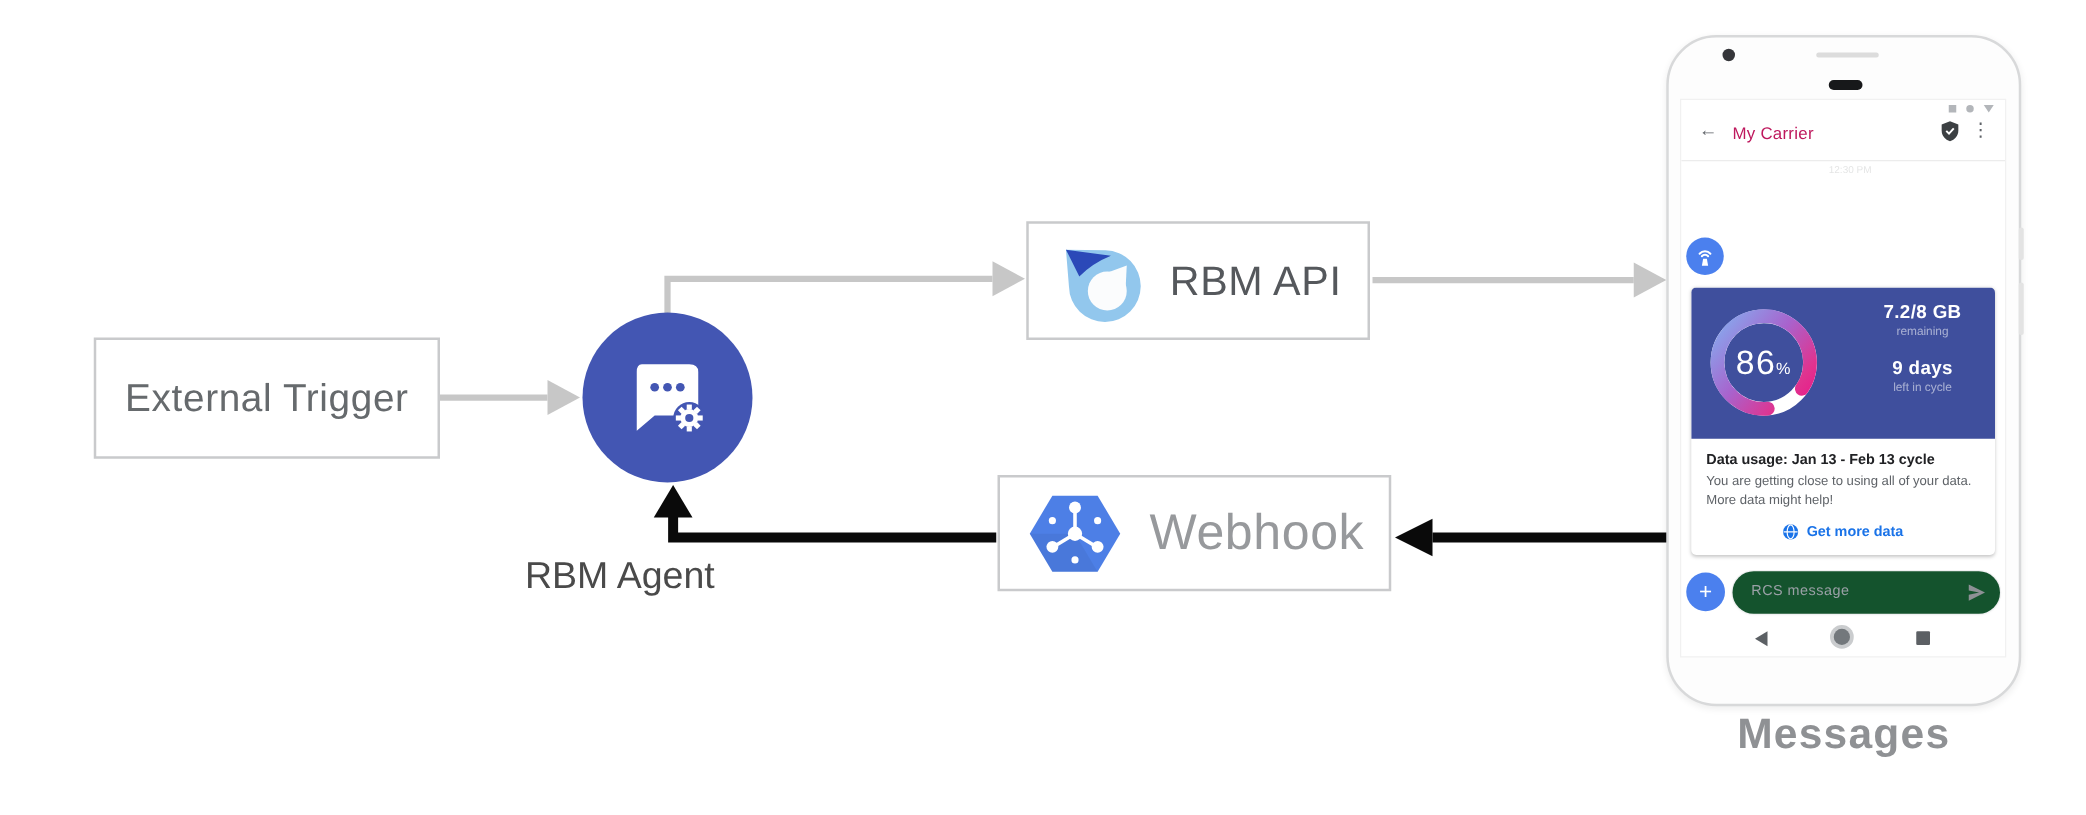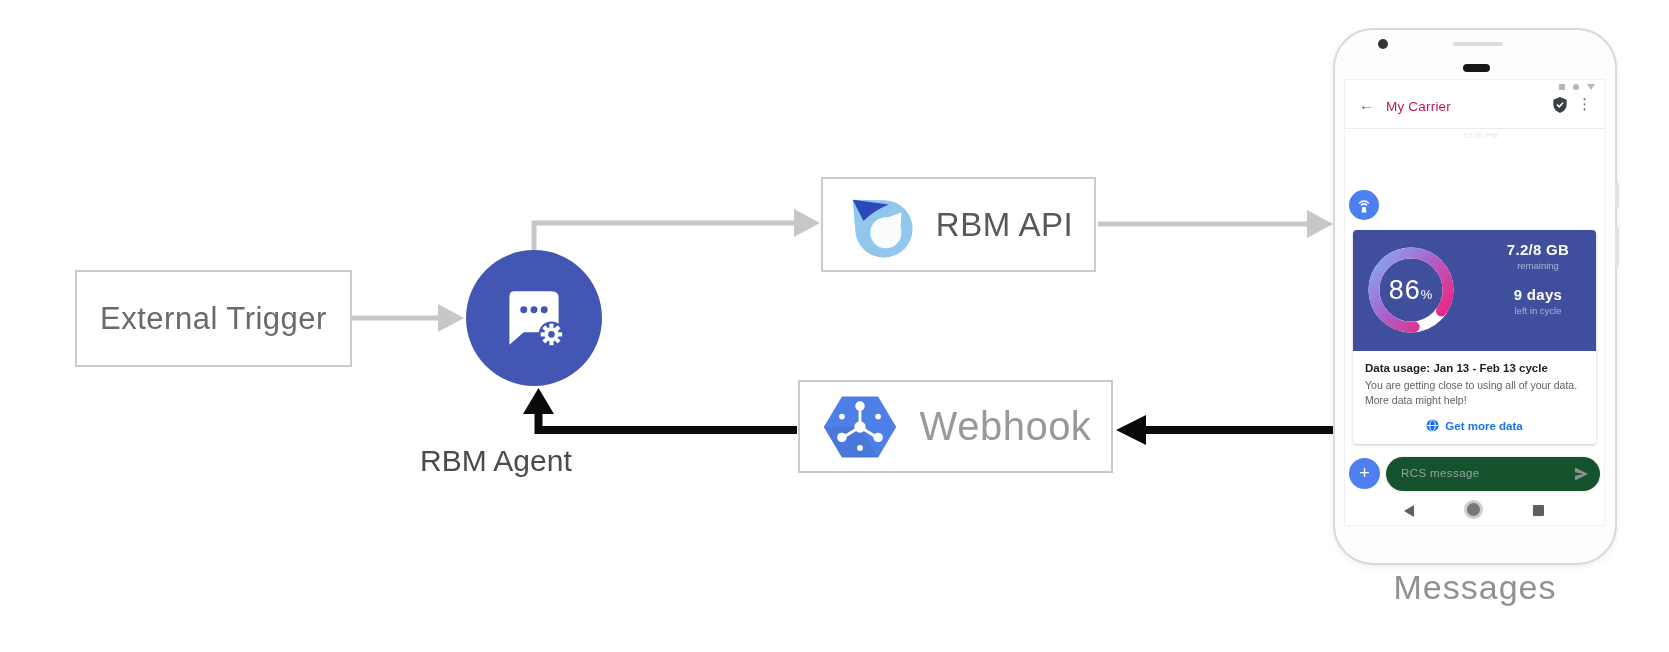--- a/index.html
+++ b/index.html
@@ -15,21 +15,21 @@
   .rbm-api{left:821px;top:177px;width:275px;height:95px;gap:20px;}
   .rbm-api span{font-size:33px;font-weight:300;color:#55585c;letter-spacing:.5px;}
   .webhook{left:798px;top:380px;width:315px;height:93px;gap:20px;}
   .webhook span{font-size:40px;font-weight:300;color:#97999c;letter-spacing:.5px;}
 
   .agent-circle{position:absolute;z-index:1;left:466px;top:250px;width:136px;height:136px;
                 border-radius:50%;background:#4356b3;display:flex;align-items:center;justify-content:center;}
   .agent-label{position:absolute;z-index:1;left:420px;top:444px;width:228px;text-align:left;
                font-size:30px;font-weight:300;color:#4a4a4a;}
   .messages-caption{position:absolute;z-index:1;left:1333px;top:568px;width:284px;text-align:center;
-               font-size:34px;font-weight:400;color:#8f9194;letter-spacing:1px;}
+               font-size:34px;font-weight:700;color:#8f9194;letter-spacing:1px;}
 
   
   .phone{position:absolute;z-index:1;left:1333px;top:28px;width:284px;height:537px;box-sizing:border-box;
          background:#fdfdfd;border:2px solid #d8d9da;border-radius:40px;
          box-shadow:0 2px 6px rgba(0,0,0,.07);}
   .cam{position:absolute;left:43px;top:9px;width:10px;height:10px;border-radius:50%;background:#35363a;}
   .mic-slot{position:absolute;left:118px;top:12px;width:50px;height:4px;border-radius:2px;background:#dcdcdc;}
   .earpiece{position:absolute;left:128px;top:34px;width:27px;height:8px;border-radius:4px;background:#17181a;}
   .side-nub{position:absolute;right:-4px;width:4px;background:#e3e3e3;border-radius:2px;}
   .nub1{top:152px;height:26px;} .nub2{top:196px;height:42px;}

